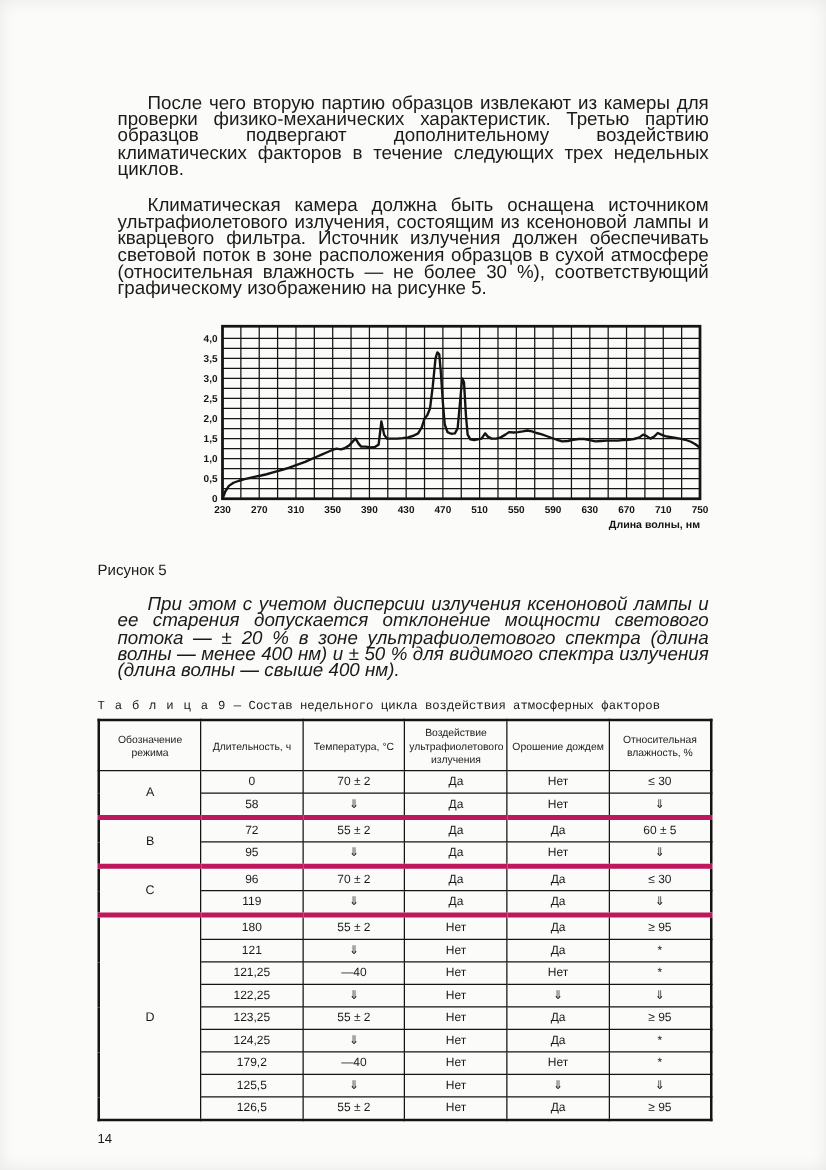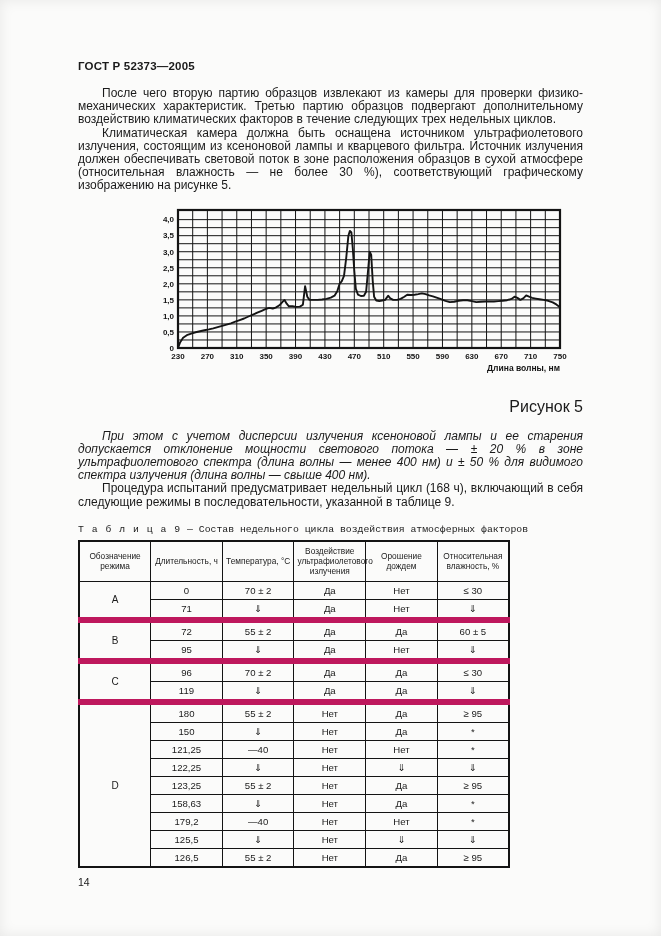--- a/index.html
+++ b/index.html
@@ -3,47 +3,46 @@
 <meta charset="utf-8">
 <style>
   html,body{margin:0;padding:0;background:#e9e9e9;}
   .page{
     width:661px;height:936px;background:#fbfbfa;box-sizing:border-box;
     padding:60px 78px 0 78px;position:relative;color:#1a1a1a;
     font-family:"Liberation Sans","DejaVu Sans",sans-serif;
     box-shadow:inset 0 0 14px rgba(0,0,0,0.08);
   }
   .doc-header{font-size:11.5px;font-weight:bold;margin:0 0 15px 0;letter-spacing:0.2px;}
-  .para{font-size:12px;line-height:13.2px;text-align:justify;text-indent:24px;margin:0;}
+  .para{font-size:15px;line-height:13.2px;text-align:justify;text-indent:24px;margin:16px;}
   .figure{margin:9px 0 0 70px;width:426px;}
   .chart-title{font-size:8.8px;font-weight:bold;margin:0 0 2px 2px;white-space:nowrap;}
   svg{display:block;}
-  .fig-caption{text-align:right;font-size:16px;margin-top:24px;}
+  .fig-caption{text-align:left;font-size:12px;margin-top:24px;}
   .p3{margin-top:14px;font-style:italic;}
   .table-caption{font-size:9.8px;margin:15px 0 5px 0;font-family:Liberation Mono, monospace;}
   .table-caption .tc-label{letter-spacing:1px;}
-  table.cycle{border-collapse:collapse;border:2px solid #141414;width:432px;table-layout:fixed;}
+  table.cycle{border-collapse:collapse;border:2px solid #141414;width:492px;table-layout:fixed;}
   table.cycle th{
     border:1px solid #141414;font-size:8.3px;font-weight:normal;line-height:10.3px;
     padding:4px 3px;text-align:center;vertical-align:middle;
   }
   table.cycle td{
     border:1px solid #141414;font-size:9.6px;line-height:11px;
     padding:2.5px 3px;height:12px;text-align:center;vertical-align:middle;
   }
-  table.cycle tr.group-start td{border-top:6px solid #be185d;}
+  table.cycle tr.group-start td{border-top:4px solid #be185d;}
   table.cycle td.mode-cell{font-size:10px;}
   .page-number{font-size:10.5px;margin-top:8px;}
 </style>
 </head>
 <body>
 
 <div class="page">
 
-  <div class="doc-header">ГОСТ Р 52373—2005</div>
 
   <p class="para">После чего вторую партию образцов извлекают из камеры для проверки физико-механических характеристик. Третью партию образцов подвергают дополнительному воздействию климатических факторов в течение следующих трех недельных циклов.</p>
   <p class="para">Климатическая камера должна быть оснащена источником ультрафиолетового излучения, состоящим из ксеноновой лампы и кварцевого фильтра. Источник излучения должен обеспечивать световой поток в зоне расположения образцов в сухой атмосфере (относительная влажность — не более 30 %), соответствующий графическому изображению на рисунке 5.</p>
 
   <div class="figure">
     <svg id="spectrum-svg" width="426" height="172" viewBox="0 0 426 172">
         <g stroke="#141414" stroke-width="1">
           <line x1="30" y1="8" x2="30" y2="146"></line>
           <line x1="44.69230769230769" y1="8" x2="44.69230769230769" y2="146"></line>
           <line x1="59.38461538461539" y1="8" x2="59.38461538461539" y2="146"></line>
@@ -118,21 +117,20 @@
           <text x="412" y="157">750</text>
         </g>
         <text x="412" y="169" text-anchor="end" font-size="8.5" font-weight="bold" fill="#141414">Длина волны, нм</text>
         <polyline points="30.0,146.0 32.2,140.2 35.1,135.7 38.8,133.2 43.2,131.6 47.6,130.3 52.0,129.3 56.4,128.3 60.9,127.4 65.3,126.4 69.7,125.1 74.1,123.9 78.5,122.6 82.9,121.3 87.3,119.7 91.7,118.1 96.1,116.5 100.5,114.5 104.9,112.6 109.3,110.7 113.7,108.8 117.4,107.2 121.1,105.9 124.8,106.5 127.7,105.6 131.4,103.3 134.3,100.1 136.5,97.9 138.7,101.7 140.9,104.3 144.6,104.3 148.3,104.9 151.9,104.6 154.9,102.7 157.1,84.1 159.3,94.7 161.5,97.9 165.2,97.9 169.6,97.9 174.0,97.5 178.4,96.9 182.8,95.6 186.5,93.7 189.4,88.9 191.6,81.8 193.8,79.2 196.0,73.8 198.2,56.1 200.4,33.7 201.9,28.9 203.4,30.5 204.8,46.5 206.3,69.0 207.8,86.6 210.0,92.7 212.9,94.0 215.9,93.7 218.1,89.8 220.3,65.8 221.7,49.7 223.2,52.9 224.7,78.6 226.1,94.7 228.3,98.5 231.3,99.1 234.2,98.5 237.2,97.9 240.1,93.7 242.3,96.3 245.2,97.9 248.9,97.9 252.6,96.9 256.3,94.7 259.2,92.7 262.9,93.0 266.5,92.7 270.2,92.1 273.9,91.4 277.6,92.1 281.2,93.4 284.9,94.3 288.6,95.6 293.0,97.2 297.4,98.8 301.8,100.1 306.2,99.8 310.6,98.8 315.0,98.2 319.4,98.2 323.8,99.1 328.3,100.1 332.7,99.8 337.1,99.5 341.5,99.5 345.9,99.5 350.3,99.1 354.7,98.8 359.1,98.2 363.5,96.9 366.5,94.7 369.4,95.9 372.3,97.9 375.3,96.3 378.2,93.4 381.1,94.7 384.1,95.9 387.8,96.6 391.4,97.2 395.8,97.9 400.2,98.8 404.7,100.4 408.3,102.4 412.0,105.2" fill="none" stroke="#141414" stroke-width="1.9" stroke-linejoin="round" stroke-linecap="round"></polyline>
       </svg>
   </div>
 
   <div class="fig-caption">Рисунок 5</div>
 
   <p class="para p3">При этом с учетом дисперсии излучения ксеноновой лампы и ее старения допускается отклонение мощности светового потока — ± 20 % в зоне ультрафиолетового спектра (длина волны — менее 400 нм) и ± 50 % для видимого спектра излучения (длина волны — свыше 400 нм).</p>
-  <p class="para">Процедура испытаний предусматривает недельный цикл (168 ч), включающий в себя следующие режимы в последовательности, указанной в таблице 9.</p>
 
   <div class="table-caption"><span class="tc-label">Т а б л и ц а  9</span><span> — Состав недельного цикла воздействия атмосферных факторов</span></div>
 
   <table class="cycle">
     <thead>
       <tr id="cycle-head-row">
           <th>Обозначение режима</th>
           <th>Длительность, ч</th>
           <th>Температура, °С</th>
           <th>Воздействие ультрафиолетового излучения</th>
@@ -143,21 +141,21 @@
     <tbody id="cycle-body">
         <tr>
           <td rowspan="2" class="mode-cell">А</td>
           <td>0</td>
           <td>70 ± 2</td>
           <td>Да</td>
           <td>Нет</td>
           <td>≤ 30</td>
         </tr>
         <tr>
-          <td>71</td>
+          <td>58</td>
           <td>⇓</td>
           <td>Да</td>
           <td>Нет</td>
           <td>⇓</td>
         </tr>
         <tr class="group-start">
           <td rowspan="2" class="mode-cell">В</td>
           <td>72</td>
           <td>55 ± 2</td>
           <td>Да</td>
@@ -188,21 +186,21 @@
         </tr>
         <tr class="group-start">
           <td rowspan="9" class="mode-cell">D</td>
           <td>180</td>
           <td>55 ± 2</td>
           <td>Нет</td>
           <td>Да</td>
           <td>≥ 95</td>
         </tr>
         <tr>
-          <td>150</td>
+          <td>121</td>
           <td>⇓</td>
           <td>Нет</td>
           <td>Да</td>
           <td>*</td>
         </tr>
         <tr>
           <td>121,25</td>
           <td>—40</td>
           <td>Нет</td>
           <td>Нет</td>
@@ -216,21 +214,21 @@
           <td>⇓</td>
         </tr>
         <tr>
           <td>123,25</td>
           <td>55 ± 2</td>
           <td>Нет</td>
           <td>Да</td>
           <td>≥ 95</td>
         </tr>
         <tr>
-          <td>158,63</td>
+          <td>124,25</td>
           <td>⇓</td>
           <td>Нет</td>
           <td>Да</td>
           <td>*</td>
         </tr>
         <tr>
           <td>179,2</td>
           <td>—40</td>
           <td>Нет</td>
           <td>Нет</td>

